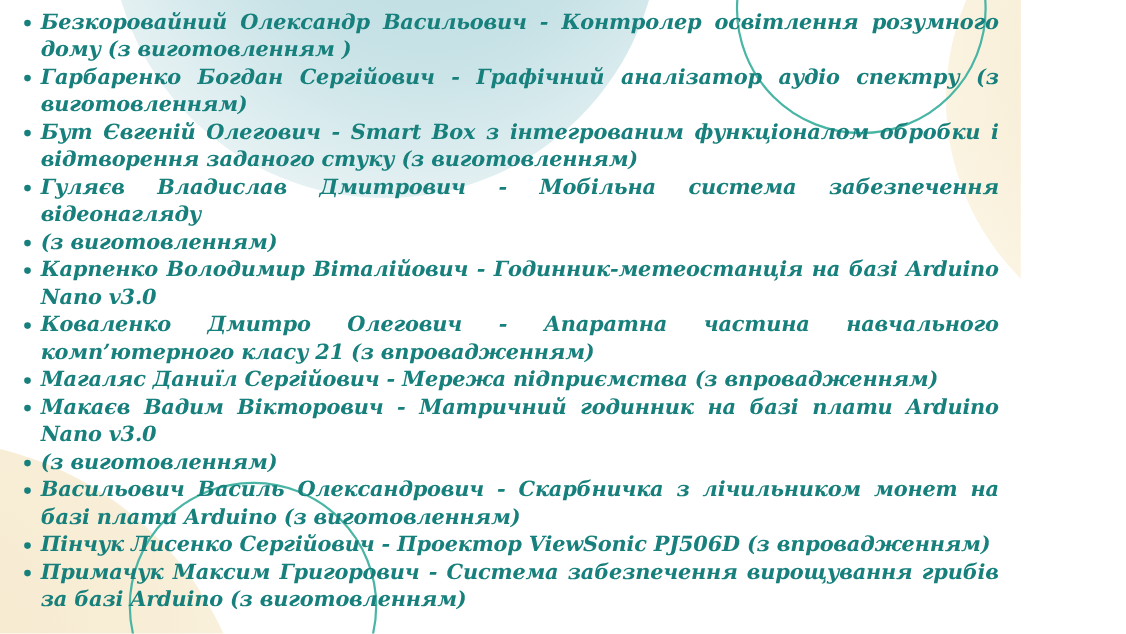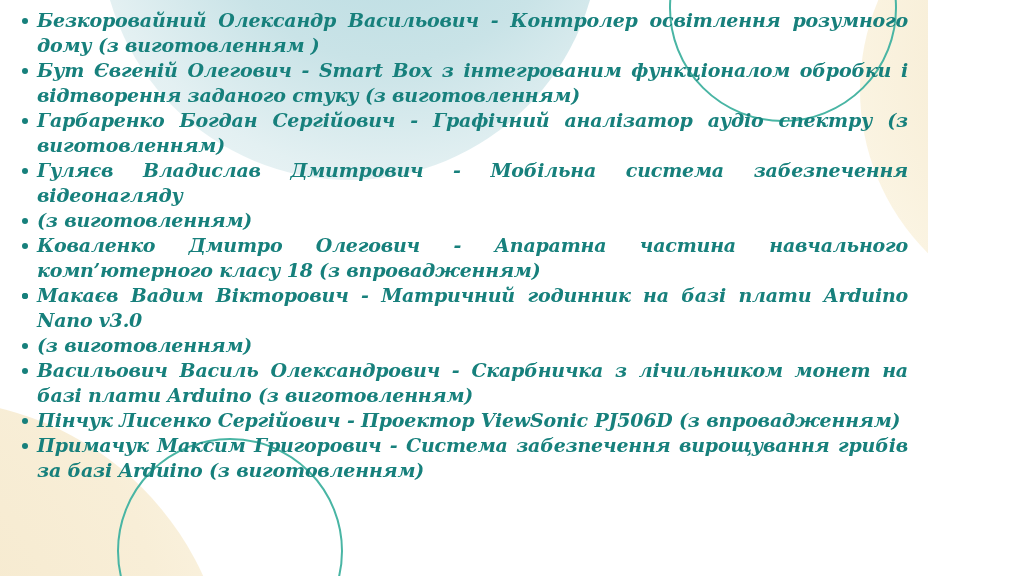--- a/index.html
+++ b/index.html
@@ -65,25 +65,26 @@
 
 <div class="slide">
   <div class="decor c-light"></div>
   <div class="decor c-cream-tr"></div>
   <div class="decor c-cream-bl"></div>
   <div class="ring ring-tr"></div>
   <div class="ring ring-bl"></div>
 
   <ul class="projects">
       <li><span class="bullet"></span><span>Безкоровайний Олександр Васильович - Контролер освітлення розумного дому (з виготовленням )</span></li>
+      <li><span class="bullet"></span><span>Гарбаренко Богдан Сергійович - Графічний аналізатор аудіо спектру (з виготовленням)</span></li>
       <li><span class="bullet"></span><span>Бут Євгеній Олегович - Smart Box з інтегрованим функціоналом обробки і відтворення заданого стуку (з виготовленням)</span></li>
-      <li><span class="bullet"></span><span>Гарбаренко Богдан Сергійович - Графічний аналізатор аудіо спектру (з виготовленням)</span></li>
       <li><span class="bullet"></span><span>Гуляєв Владислав Дмитрович - Мобільна система забезпечення відеонагляду</span></li>
       <li><span class="bullet"></span><span>(з виготовленням)</span></li>
-      <li><span class="bullet"></span><span>Коваленко Дмитро Олегович - Апаратна частина навчального комп’ютерного класу 18 (з впровадженням)</span></li>
-      <li><span class="bullet"></span></li>
+      <li><span class="bullet"></span><span>Карпенко Володимир Віталійович - Годинник-метеостанція на базі Arduino Nano v3.0</span></li>
+      <li><span class="bullet"></span><span>Коваленко Дмитро Олегович - Апаратна частина навчального комп’ютерного класу 21 (з впровадженням)</span></li>
+      <li><span class="bullet"></span><span>Магаляс Даниїл Сергійович - Мережа підприємства (з впровадженням)</span></li>
       <li><span class="bullet"></span><span>Макаєв Вадим Вікторович - Матричний годинник на базі плати Arduino Nano v3.0</span></li>
       <li><span class="bullet"></span><span>(з виготовленням)</span></li>
       <li><span class="bullet"></span><span>Васильович Василь Олександрович - Скарбничка з лічильником монет на базі плати Arduino (з виготовленням)</span></li>
       <li><span class="bullet"></span><span>Пінчук Лисенко Сергійович - Проектор ViewSonic PJ506D (з впровадженням)</span></li>
       <li><span class="bullet"></span><span>Примачук Максим Григорович - Система забезпечення вирощування грибів за базі Arduino (з виготовленням)</span></li>
     </ul>
 </div>
 
 </body></html>

